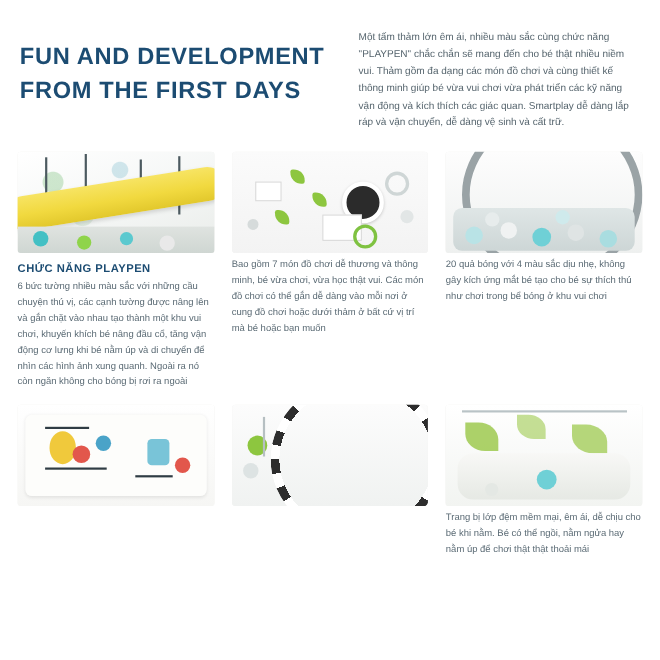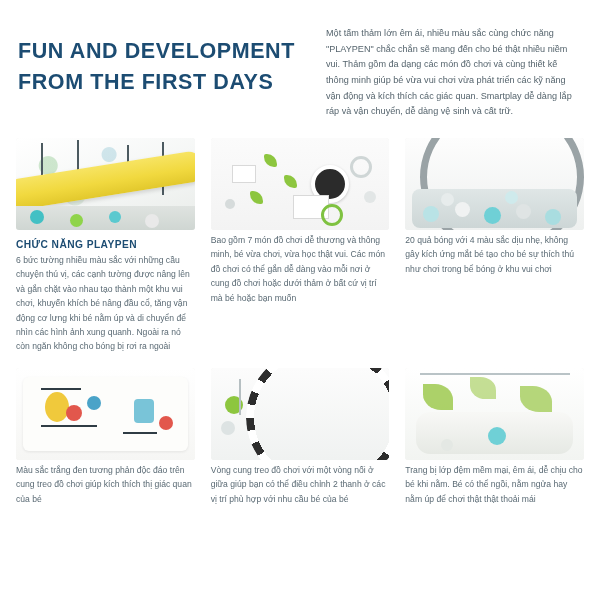--- a/index.html
+++ b/index.html
@@ -261,33 +261,31 @@
           <div class="blob" style="left:16%;top:26%;width:24px;height:30px;background:#f0c93c"></div>
           <div class="blob" style="left:28%;top:40%;width:16px;height:16px;background:#e2574c"></div>
           <div class="blob" style="left:40%;top:30%;width:14px;height:14px;background:#4aa3c8"></div>
           <div class="stroke" style="left:14%;top:22%;width:40px;height:2px"></div>
           <div class="stroke" style="left:14%;top:62%;width:56px;height:2px"></div>
           <div class="blob" style="left:66%;top:34%;width:20px;height:24px;background:#79c4d8;border-radius:4px"></div>
           <div class="blob" style="left:80%;top:52%;width:14px;height:14px;background:#e2574c"></div>
           <div class="stroke" style="left:60%;top:70%;width:34px;height:2px"></div>
         </div>
       </div>
-      <div class="card-body">Màu sắc trắng đen tương phản độc đáo trên cung treo đồ chơi giúp kích thích thị giác quan của bé</div>
     </div>
 
     <div class="card">
       <div class="thumb">
         <div class="sc img5">
           <div class="bwarch"></div>
           <div class="dot" style="left:8%;top:30%;width:18px;height:18px;background:#8dc63f"></div>
           <div class="dot" style="left:6%;top:58%;width:14px;height:14px;background:#dde3e3"></div>
           <div class="bar" style="left:16%;top:12%;width:2px;height:36px;background:#b6bfc2"></div>
         </div>
       </div>
-      <div class="card-body">Vòng cung treo đồ chơi với một vòng nối ở giữa giúp bạn có thể điều chỉnh 2 thanh ở các vị trí phù hợp với nhu cầu bé của bé</div>
     </div>
 
     <div class="card">
       <div class="thumb">
         <div class="sc img6">
           <div class="bunting"></div>
           <div class="leafshape" style="left:10%;top:18%;width:30px;height:26px"></div>
           <div class="leafshape" style="left:36%;top:10%;width:26px;height:22px;opacity:.6"></div>
           <div class="leafshape" style="left:64%;top:20%;width:32px;height:26px;opacity:.75"></div>
           <div class="pillow"></div>

